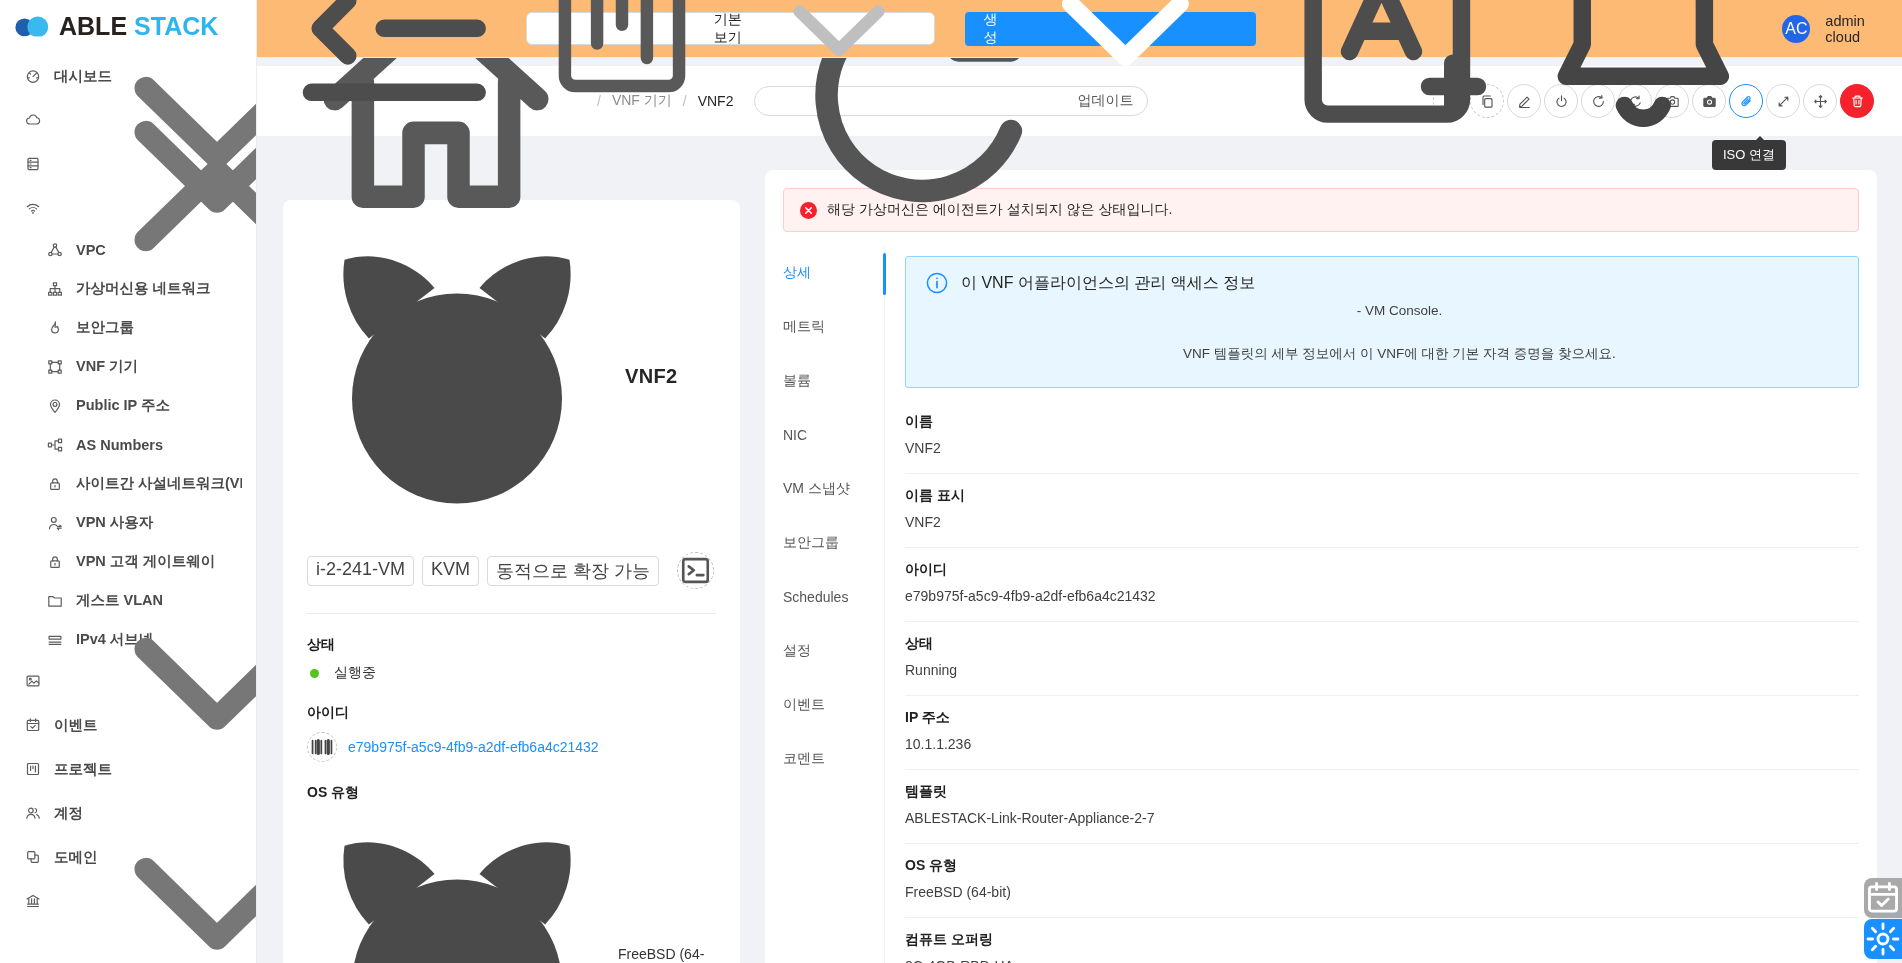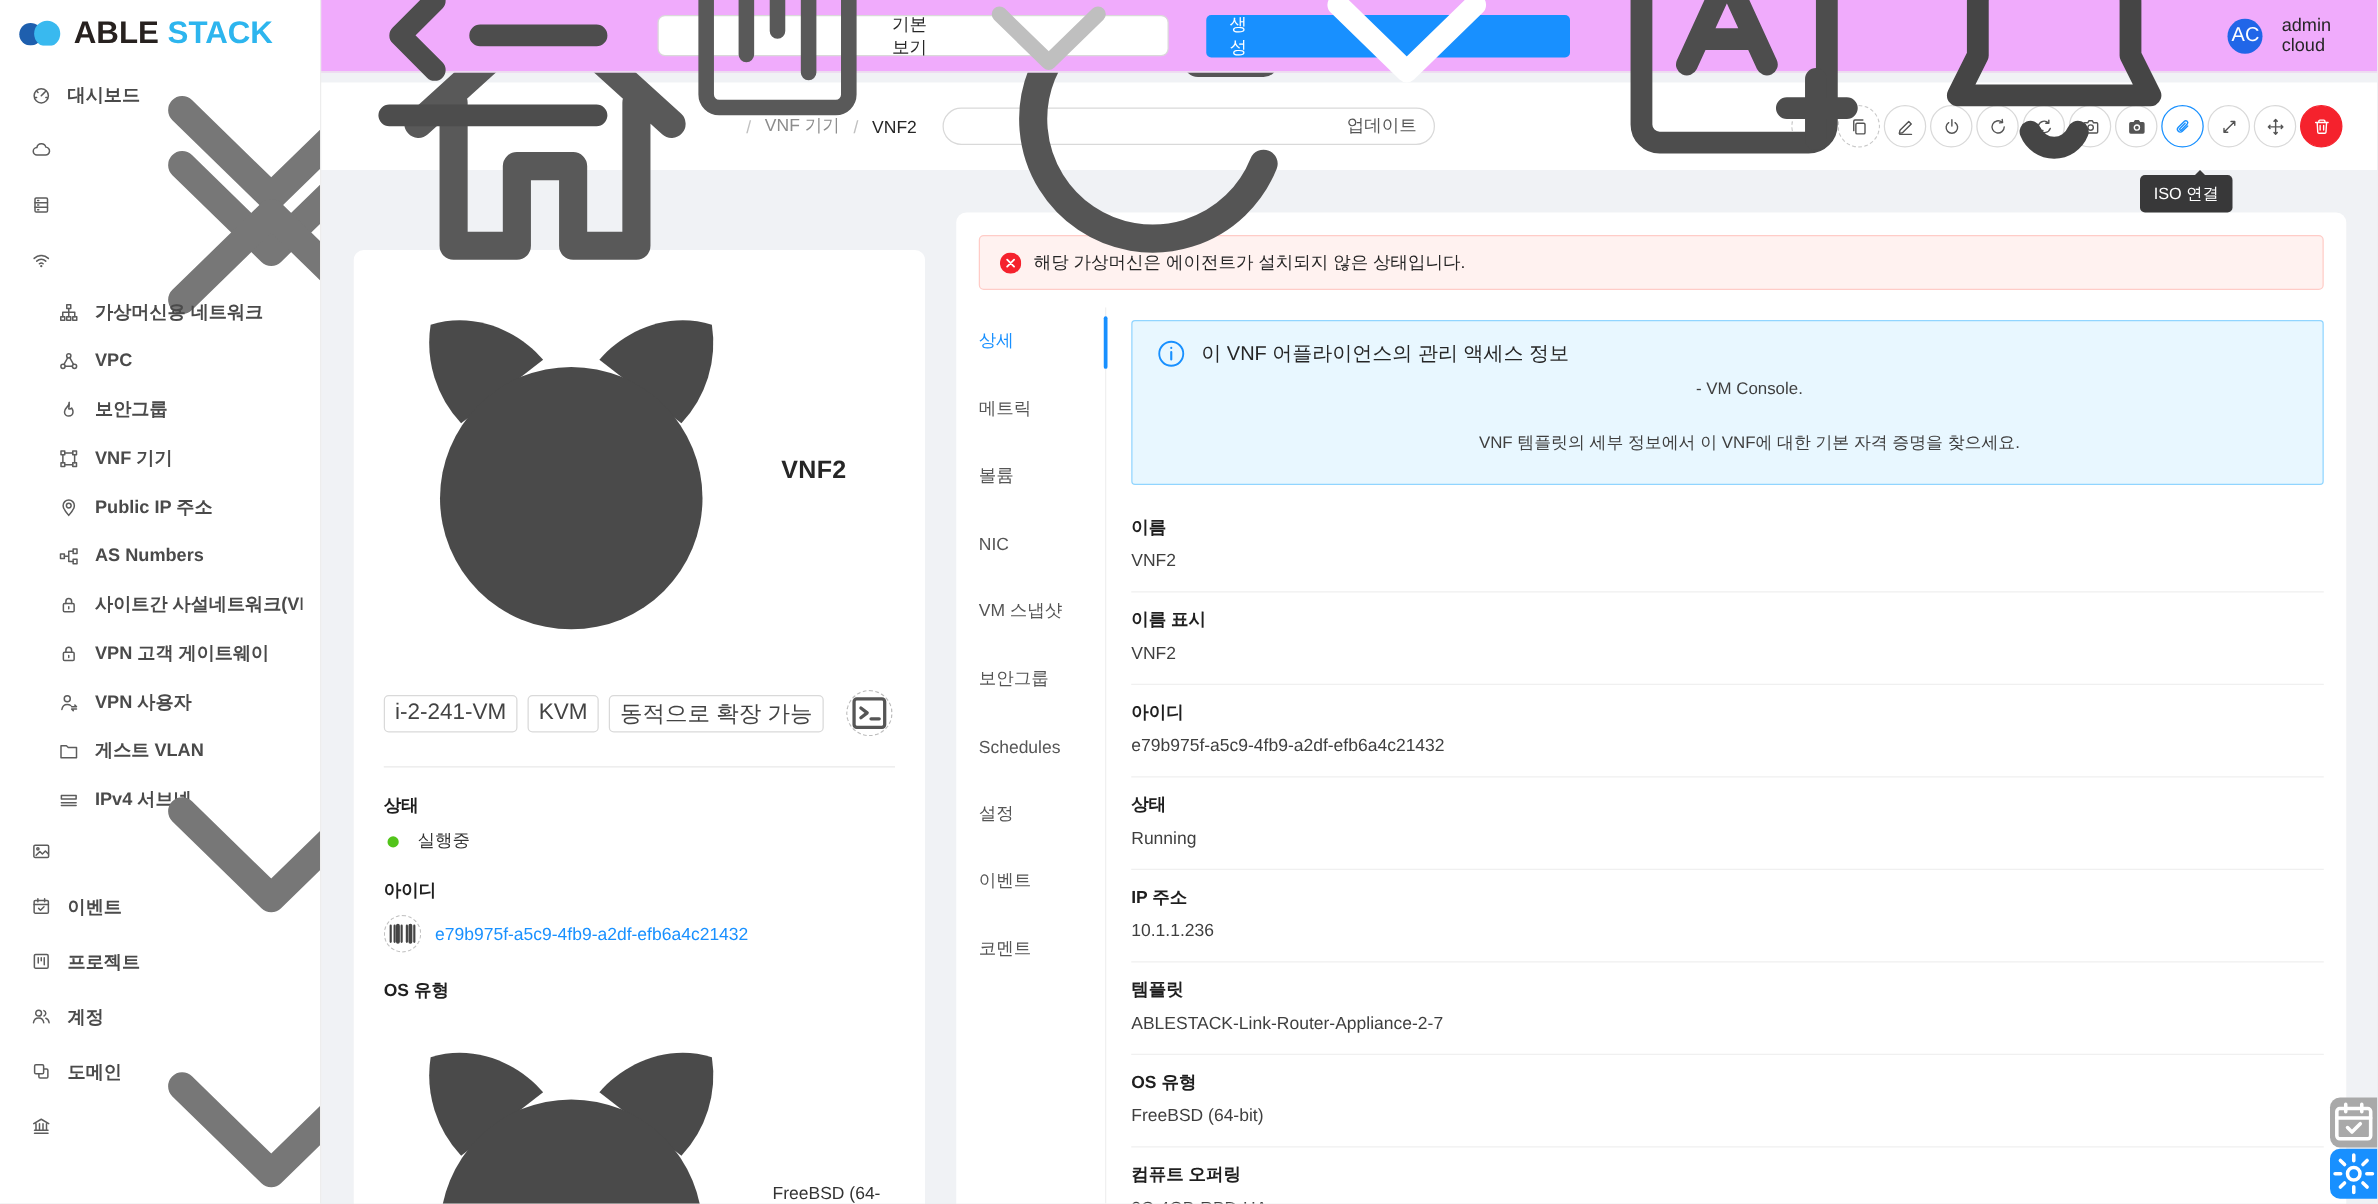--- a/index.html
+++ b/index.html
@@ -18,21 +18,21 @@
   .menu { height:calc(100% - 52px); overflow:hidden; padding-top:2px;font-weight:bold; }
   .menu-item { display:flex; align-items:center; gap:13px; height:44px; padding:0 14px 0 25px; font-size:14.5px; color:#4a4a4a; cursor:pointer; }
   .menu-item.sub { padding-left:47px; height:39px; }
   .mi-ic { flex:none; width:16px; height:16px; color:#5c5c5c; }
   .mi-ic svg { width:16px; height:16px; }
   .mi-label { white-space:nowrap; overflow:hidden; flex:1; }
   .mi-chev { margin-left:auto; color:#777; flex:none; }
   .mi-chev svg { width:11px; height:11px; }
 
   
-  .topbar { position:absolute; left:256px; top:0; width:1646px; height:58px; background:#f0abfc; border-bottom:1px solid #ececec;
+  .topbar { position:absolute; left:256px; top:0; width:1646px; height:58px; background:#fdba74; border-bottom:1px solid #ececec;
     display:flex; align-items:center; gap:15px; padding:0 16px 0 22px; z-index:5; }
   .hbtn { color:#4d4d4d; cursor:pointer; display:flex; }
   .hbtn svg { width:19px; height:19px; }
   .view-select { width:520px; height:33px; border:1px solid #d9d9d9; border-radius:6px; background:#fff; display:flex; align-items:center; gap:9px; padding:0 12px; font-size:14px; cursor:pointer; }
   .vs-icon { color:#595959; display:flex; } .vs-icon svg { width:15px; height:15px; }
   .vs-chev { margin-left:auto; color:#bfbfbf; display:flex; } .vs-chev svg { width:12px; height:12px; }
   .flex-sp { flex:1; }
   .create-btn { background:#1890ff; border:none; color:#fff; height:34px; padding:0 15px; border-radius:4px; font-size:14px; display:flex; align-items:center; gap:9px; cursor:pointer; font-family:inherit; }
   .caret { display:flex; } .caret svg { width:11px; height:11px; }
   .bell { position:relative; color:#454545; display:flex; cursor:pointer; margin-left:8px; }
@@ -175,43 +175,43 @@
           <span class="mi-label">네트워크</span>
           <span class="mi-chev">
             <svg viewBox="0 0 16 16" fill="none" stroke="currentColor" stroke-width="1.2" stroke-linecap="round" stroke-linejoin="round" style="width:100%;height:100%">
               <path d="M4.2 9.7L8 6l3.8 3.7"></path>
             </svg>
           </span>
         </div>
         <div class="menu-item sub">
           <span class="mi-ic">
             <svg viewBox="0 0 16 16" fill="none" stroke="currentColor" stroke-width="1.2" stroke-linecap="round" stroke-linejoin="round" style="width:100%;height:100%">
+              <circle cx="8" cy="3.6" r="1.7"></circle>
+              <circle cx="3.4" cy="12" r="1.7"></circle>
+              <circle cx="12.6" cy="12" r="1.7"></circle>
+              <path d="M7.2 5.1L4.2 10.5M8.8 5.1l3 5.4M5.1 12h5.8"></path>
+            </svg>
+          </span>
+          <span class="mi-label">VPC</span>
+        </div>
+        <div class="menu-item sub">
+          <span class="mi-ic">
+            <svg viewBox="0 0 16 16" fill="none" stroke="currentColor" stroke-width="1.2" stroke-linecap="round" stroke-linejoin="round" style="width:100%;height:100%">
               <rect x="6.4" y="1.8" width="3.2" height="2.9"></rect>
               <rect x="1.6" y="11.3" width="3.2" height="2.9"></rect>
               <rect x="6.4" y="11.3" width="3.2" height="2.9"></rect>
               <rect x="11.2" y="11.3" width="3.2" height="2.9"></rect>
               <path d="M8 4.7v3M3.2 11.3V7.7h9.6v3.6M8 7.7v3.6"></path>
             </svg>
           </span>
           <span class="mi-label">가상머신용 네트워크</span>
         </div>
         <div class="menu-item sub">
           <span class="mi-ic">
             <svg viewBox="0 0 16 16" fill="none" stroke="currentColor" stroke-width="1.2" stroke-linecap="round" stroke-linejoin="round" style="width:100%;height:100%">
-              <circle cx="8" cy="3.6" r="1.7"></circle>
-              <circle cx="3.4" cy="12" r="1.7"></circle>
-              <circle cx="12.6" cy="12" r="1.7"></circle>
-              <path d="M7.2 5.1L4.2 10.5M8.8 5.1l3 5.4M5.1 12h5.8"></path>
-            </svg>
-          </span>
-          <span class="mi-label">VPC</span>
-        </div>
-        <div class="menu-item sub">
-          <span class="mi-ic">
-            <svg viewBox="0 0 16 16" fill="none" stroke="currentColor" stroke-width="1.2" stroke-linecap="round" stroke-linejoin="round" style="width:100%;height:100%">
               <path d="M8.3 1.9c.2 1.7-.7 2.6-1.6 3.6C5.6 6.7 4.6 7.8 4.6 9.5a3.4 3.4 0 0 0 6.8 0c0-1.3-.5-2.2-1.1-3.1-.7.8-1.5 1-2.3.7.4-1.7.6-3.4.3-5.2z"></path>
             </svg>
           </span>
           <span class="mi-label">보안그룹</span>
         </div>
         <div class="menu-item sub">
           <span class="mi-ic">
             <svg viewBox="0 0 16 16" fill="none" stroke="currentColor" stroke-width="1.2" stroke-linecap="round" stroke-linejoin="round" style="width:100%;height:100%">
               <rect x="1.8" y="1.8" width="3" height="3"></rect>
               <rect x="11.2" y="1.8" width="3" height="3"></rect>
@@ -247,34 +247,34 @@
             <svg viewBox="0 0 16 16" fill="none" stroke="currentColor" stroke-width="1.2" stroke-linecap="round" stroke-linejoin="round" style="width:100%;height:100%">
               <rect x="3.7" y="6.8" width="8.6" height="6.6" rx="1"></rect>
               <path d="M5.7 6.8V5.1a2.3 2.3 0 0 1 4.6 0v1.7M8 9.4v1.6"></path>
             </svg>
           </span>
           <span class="mi-label">사이트간 사설네트워크(VP...</span>
         </div>
         <div class="menu-item sub">
           <span class="mi-ic">
             <svg viewBox="0 0 16 16" fill="none" stroke="currentColor" stroke-width="1.2" stroke-linecap="round" stroke-linejoin="round" style="width:100%;height:100%">
+              <circle cx="6.8" cy="4.9" r="2.4"></circle>
+              <path d="M2.5 13.6c.4-2.7 2-4.1 4.3-4.1 1.1 0 2 .3 2.8.9M10.3 11.4h3.9l-1.3-1.3M14.2 13.2h-3.9l1.3 1.3"></path>
+            </svg>
+          </span>
+          <span class="mi-label">VPN 사용자</span>
+        </div>
+        <div class="menu-item sub">
+          <span class="mi-ic">
+            <svg viewBox="0 0 16 16" fill="none" stroke="currentColor" stroke-width="1.2" stroke-linecap="round" stroke-linejoin="round" style="width:100%;height:100%">
               <rect x="3.7" y="6.8" width="8.6" height="6.6" rx="1"></rect>
               <path d="M5.7 6.8V5.1a2.3 2.3 0 0 1 4.6 0v1.7M8 9.4v1.6"></path>
             </svg>
           </span>
           <span class="mi-label">VPN 고객 게이트웨이</span>
-        </div>
-        <div class="menu-item sub">
-          <span class="mi-ic">
-            <svg viewBox="0 0 16 16" fill="none" stroke="currentColor" stroke-width="1.2" stroke-linecap="round" stroke-linejoin="round" style="width:100%;height:100%">
-              <circle cx="6.8" cy="4.9" r="2.4"></circle>
-              <path d="M2.5 13.6c.4-2.7 2-4.1 4.3-4.1 1.1 0 2 .3 2.8.9M10.3 11.4h3.9l-1.3-1.3M14.2 13.2h-3.9l1.3 1.3"></path>
-            </svg>
-          </span>
-          <span class="mi-label">VPN 사용자</span>
         </div>
         <div class="menu-item sub">
           <span class="mi-ic">
             <svg viewBox="0 0 16 16" fill="none" stroke="currentColor" stroke-width="1.2" stroke-linecap="round" stroke-linejoin="round" style="width:100%;height:100%">
               <path d="M1.8 13.2V3.6h4.3L7.6 5h6.6v8.2z"></path>
             </svg>
           </span>
           <span class="mi-label">게스트 VLAN</span>
         </div>
         <div class="menu-item sub">

